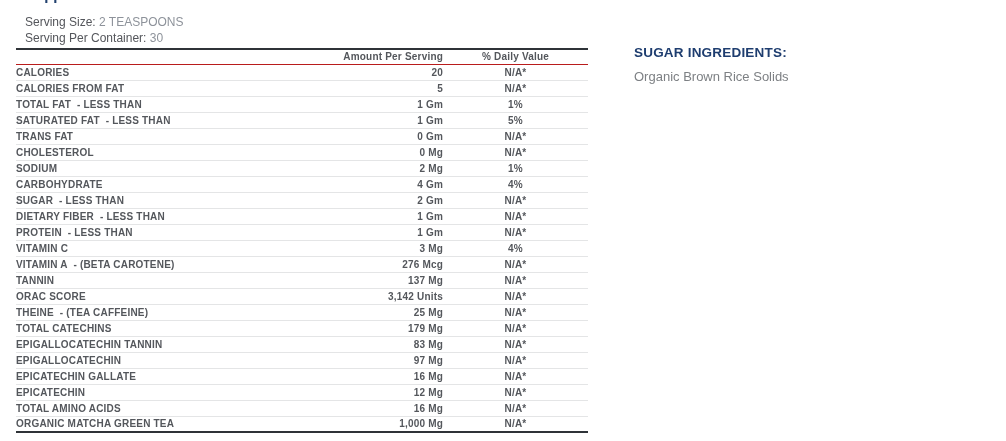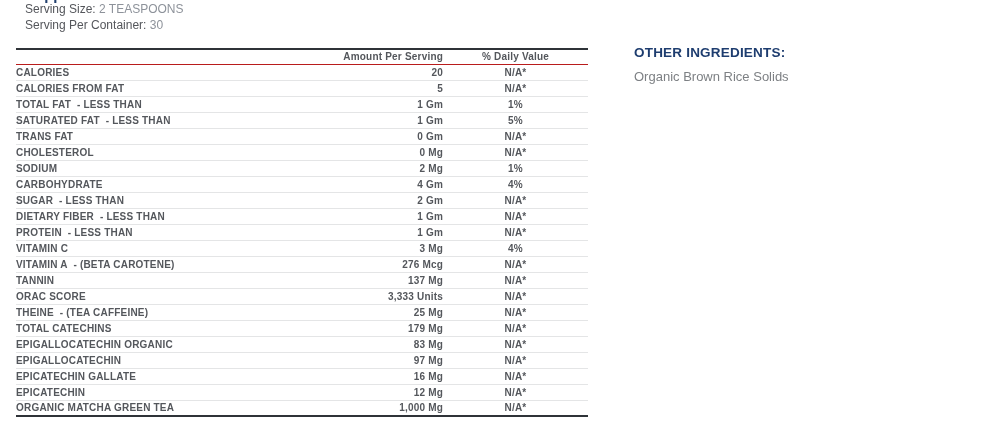--- a/index.html
+++ b/index.html
@@ -14,21 +14,21 @@
   .clipped-title {
     position: absolute; left: 25px; top: 0;
     height: 3px; width: 200px; overflow: hidden;
   }
   .clipped-title span {
     display: block; margin-top: -14px;
     font-size: 15px; font-weight: bold; color: #22406e;
   }
 
   
-  .serving { position: absolute; left: 25px; top: 1px; font-size: 12px; line-height: 16px; }
+  .serving { position: absolute; left: 25px; top: 14px; font-size: 12px; line-height: 16px; }
   .s-label { color: #54565b; }
   .s-value { color: #8d929a; }
 
   
   .facts {
     position: absolute; left: 16px; top: 48px; width: 572px;
     border-collapse: collapse; table-layout: fixed;
     border-top: 2px solid #2f3338;
     border-bottom: 2px solid #2f3338;
   }
@@ -144,57 +144,62 @@
     <td class="c-amount">276 Mcg</td>
     <td class="c-dv">N/A*</td>
   </tr>
       <tr class="fact-row">
     <td class="c-label">TANNIN</td>
     <td class="c-amount">137 Mg</td>
     <td class="c-dv">N/A*</td>
   </tr>
       <tr class="fact-row">
     <td class="c-label">ORAC SCORE</td>
-    <td class="c-amount">3,333 Units</td>
+    <td class="c-amount">3,142 Units</td>
     <td class="c-dv">N/A*</td>
   </tr>
       <tr class="fact-row">
     <td class="c-label">THEINE  - (TEA CAFFEINE)</td>
     <td class="c-amount">25 Mg</td>
     <td class="c-dv">N/A*</td>
   </tr>
       <tr class="fact-row">
     <td class="c-label">TOTAL CATECHINS</td>
     <td class="c-amount">179 Mg</td>
     <td class="c-dv">N/A*</td>
   </tr>
       <tr class="fact-row">
-    <td class="c-label">EPIGALLOCATECHIN ORGANIC</td>
+    <td class="c-label">EPIGALLOCATECHIN TANNIN</td>
     <td class="c-amount">83 Mg</td>
     <td class="c-dv">N/A*</td>
   </tr>
       <tr class="fact-row">
     <td class="c-label">EPIGALLOCATECHIN</td>
     <td class="c-amount">97 Mg</td>
     <td class="c-dv">N/A*</td>
   </tr>
       <tr class="fact-row">
     <td class="c-label">EPICATECHIN GALLATE</td>
     <td class="c-amount">16 Mg</td>
     <td class="c-dv">N/A*</td>
   </tr>
       <tr class="fact-row">
     <td class="c-label">EPICATECHIN</td>
     <td class="c-amount">12 Mg</td>
     <td class="c-dv">N/A*</td>
   </tr>
       <tr class="fact-row">
+    <td class="c-label">TOTAL AMINO ACIDS</td>
+    <td class="c-amount">16 Mg</td>
+    <td class="c-dv">N/A*</td>
+  </tr>
+      <tr class="fact-row">
     <td class="c-label">ORGANIC MATCHA GREEN TEA</td>
     <td class="c-amount">1,000 Mg</td>
     <td class="c-dv">N/A*</td>
   </tr>
     </tbody>
 </table>
 
 <div class="other">
-  <div class="other-heading">OTHER INGREDIENTS:</div>
+  <div class="other-heading">SUGAR INGREDIENTS:</div>
   <div class="other-item">Organic Brown Rice Solids</div>
 </div>
 
 </body></html>

